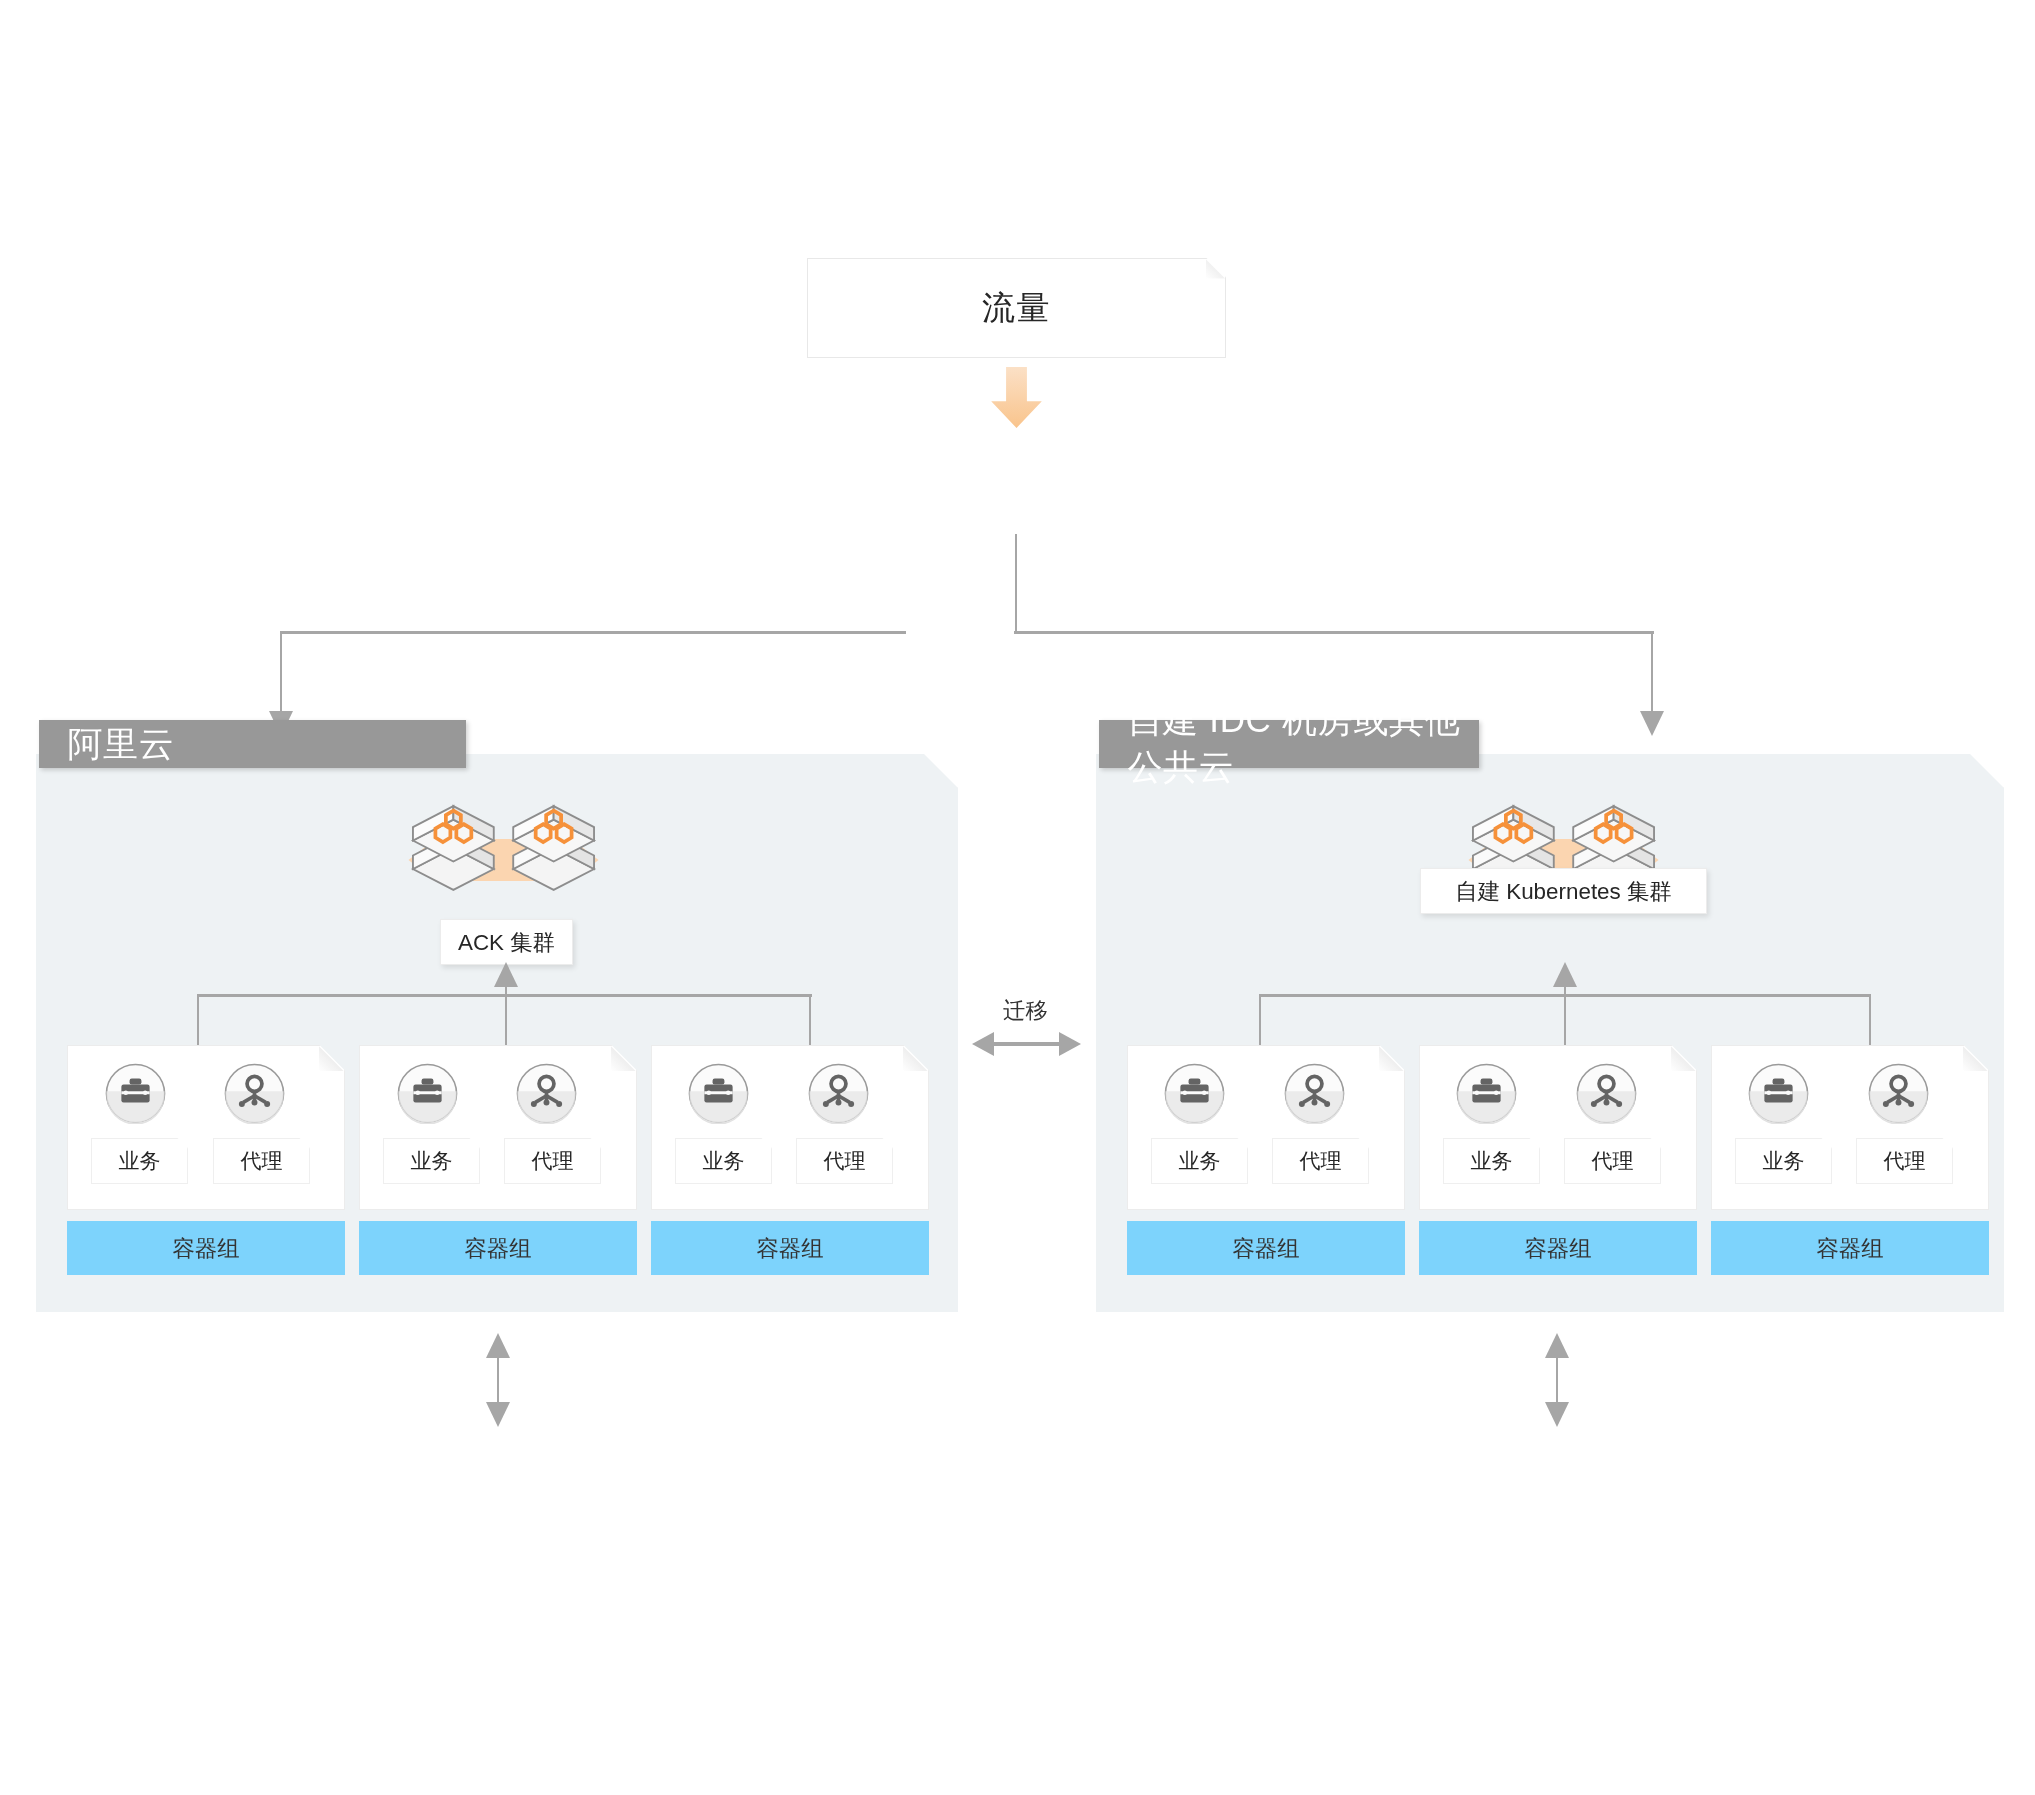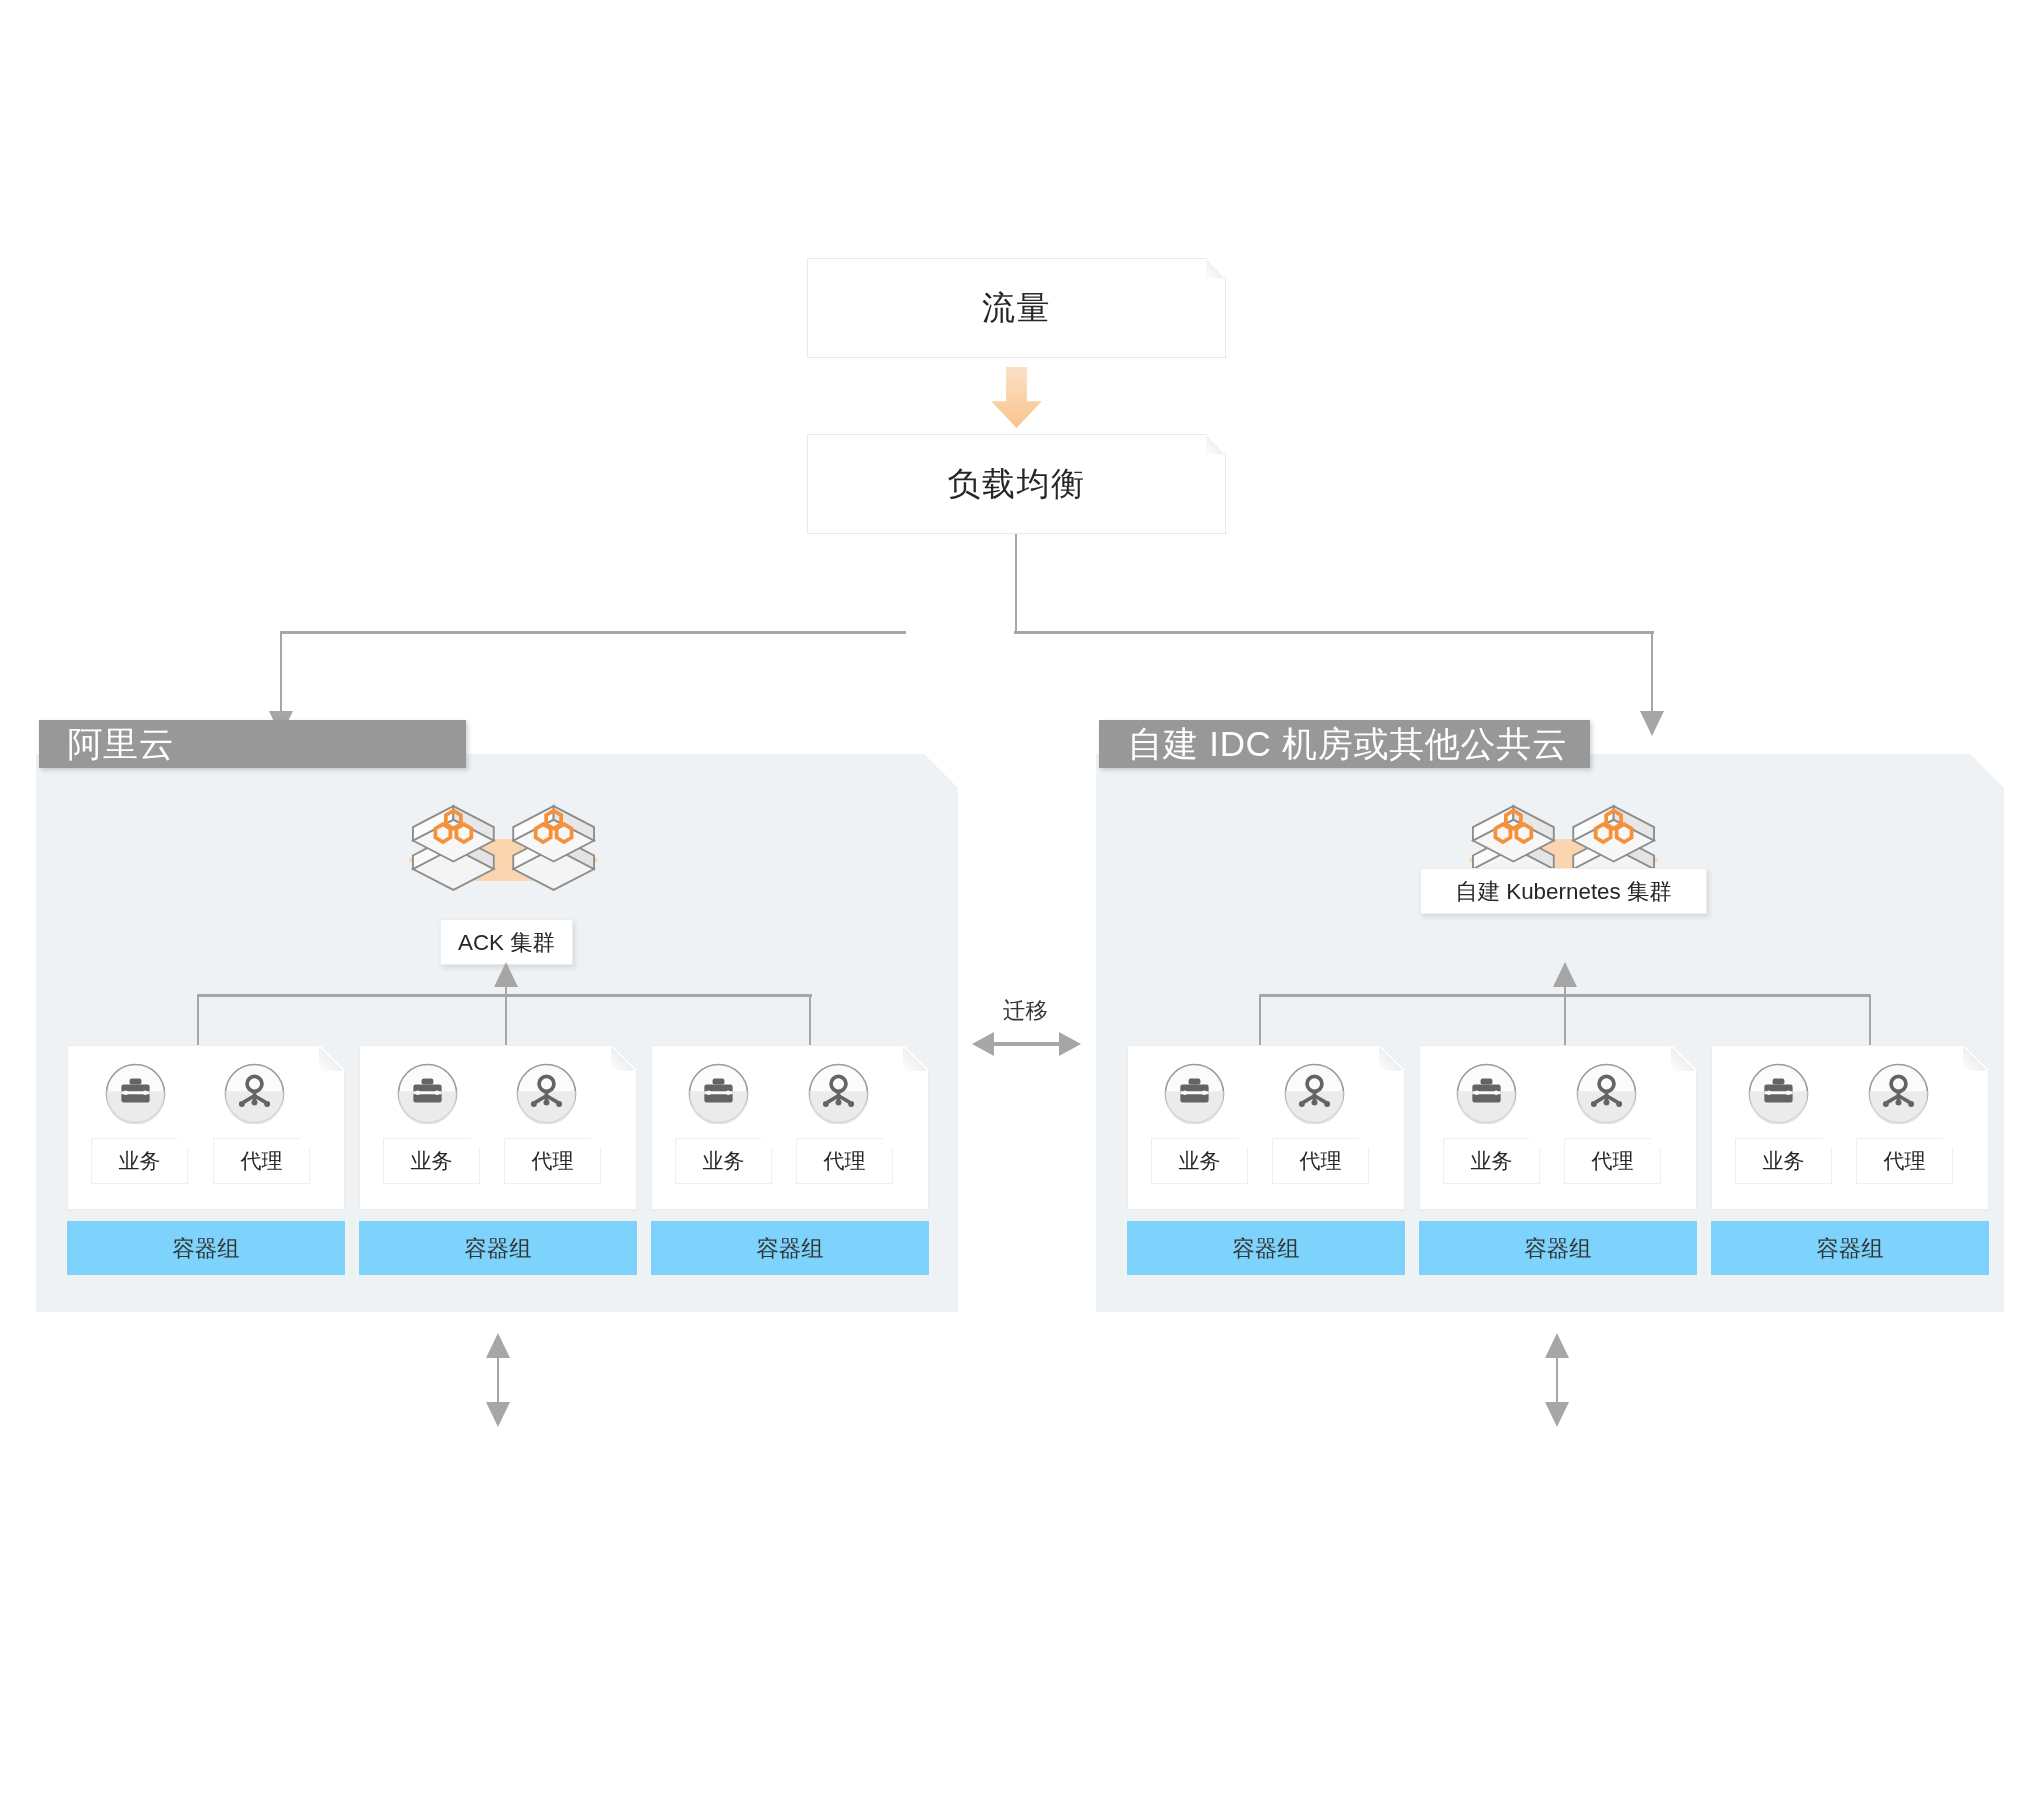--- a/index.html
+++ b/index.html
@@ -138,24 +138,20 @@
   <svg id="traffic-arrow" viewBox="0 0 76 82">
     <defs>
       <linearGradient id="og" x1="0" y1="0" x2="0" y2="1">
         <stop offset="0%" stop-color="#fbe0c6"></stop>
         <stop offset="100%" stop-color="#f9c48c"></stop>
       </linearGradient>
     </defs>
     <polygon points="24,0 52,0 52,46 72,46 38,82 4,46 24,46" fill="url(#og)"></polygon>
   </svg>
 
-  <div class="card" id="lb-box">
-    <span class="flow-label">负载均衡</span>
-    <span class="fold"></span>
-  </div>
 
   <div class="ln ln-v" style="left:1015px;top:534px;height:99px;"></div>
   <div class="ln ln-h" style="left:281px;top:631px;width:625px;"></div>
   <div class="ln ln-h" style="left:1014px;top:631px;width:640px;"></div>
   <div class="ln ln-v" style="left:280px;top:631px;height:82px;"></div>
   <div class="ln ln-v" style="left:1651px;top:631px;height:82px;"></div>
   <div class="arrowhead-down" style="left:269px;top:711px;"></div>
   <div class="arrowhead-down" style="left:1640px;top:711px;"></div>
 
   <div class="panel" style="left:36px;top:754px;width:922px;height:558px;"></div>
@@ -300,21 +296,21 @@
     <span>业务</span>
   </div>
   <div class="minibox" style="left:796px;top:1138px;width:97px;">
     <span>代理</span>
   </div>
   <div class="podbar" style="left:651px;top:1221px;width:278px;">
     <span>容器组</span>
   </div>
 
   <div class="panel" style="left:1096px;top:754px;width:908px;height:558px;"></div>
-  <div class="panel-head" style="left:1099px;top:720px;width:491px;">
+  <div class="panel-head" style="left:1099px;top:720px;width:380px;">
     <span>自建 IDC 机房或其他公共云</span>
   </div>
 
   <svg class="cluster-icon" style="left:1455px;top:797px;" viewBox="0 0 290 160">
     <polygon points="18,84 54,56 236,56 272,84 236,112 54,112" fill="#fbd5b0"></polygon>
     <polygon points="24,96 78,68 132,96 78,124" fill="#f4f4f4" stroke="#8d8d8d" stroke-width="2.5"></polygon>
     <polygon points="24,96 24,78 78,50 78,68" fill="#fafafa" stroke="#8d8d8d" stroke-width="2.5"></polygon>
     <polygon points="78,68 132,96 132,78 78,50" fill="#e4e4e4" stroke="#8d8d8d" stroke-width="2.5"></polygon>
     <polygon points="24,58 78,30 132,58 78,86" fill="#f7f7f7" stroke="#8d8d8d" stroke-width="2.5"></polygon>
     <polygon points="24,58 24,40 78,12 78,30" fill="#fcfcfc" stroke="#8d8d8d" stroke-width="2.5"></polygon>

